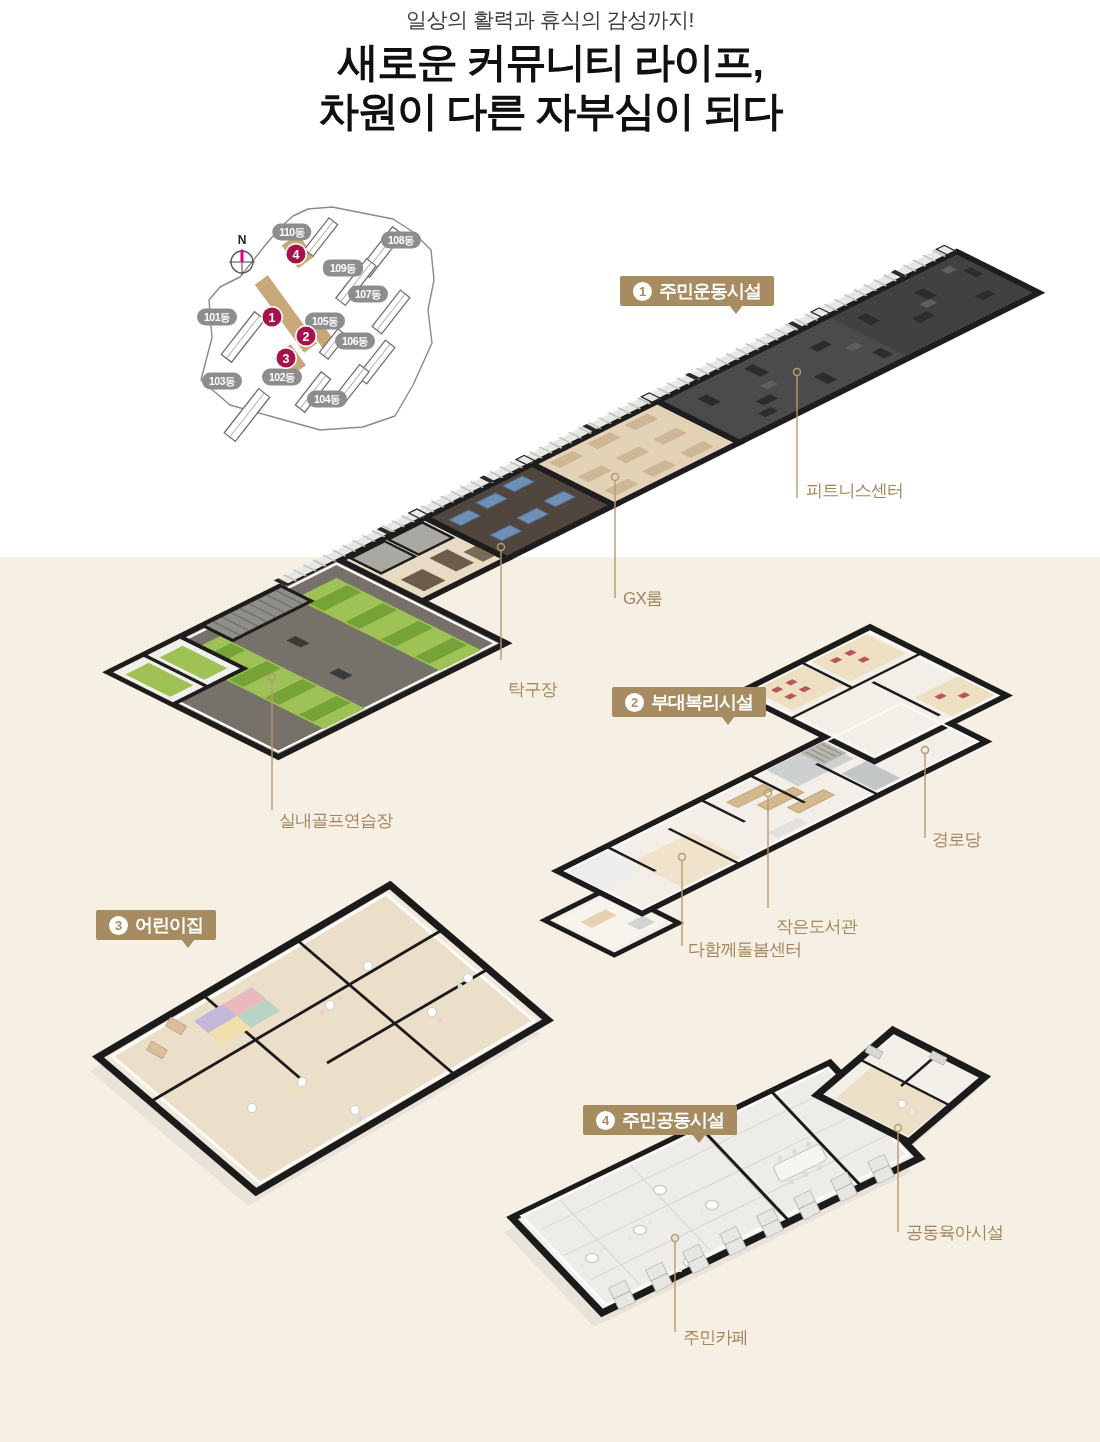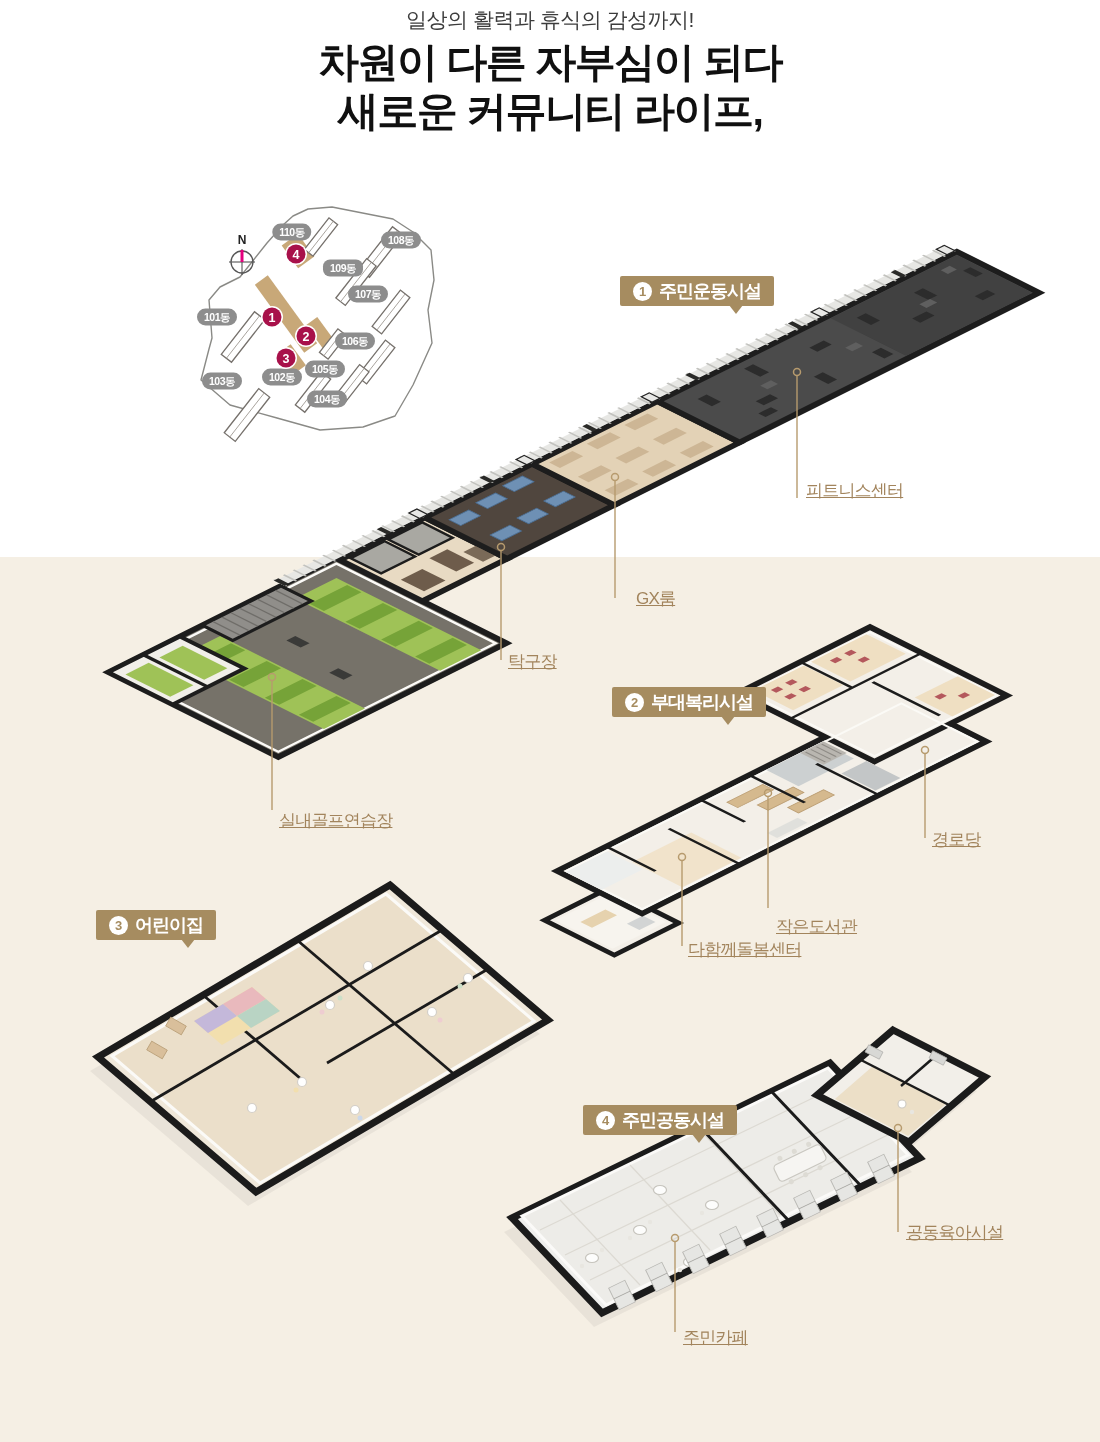--- a/index.html
+++ b/index.html
@@ -13,21 +13,21 @@
          font-size:41px;font-weight:800;color:#101010;line-height:1.2;letter-spacing:-1.5px;}
   .badge{position:absolute;height:30px;background:#a68c60;color:#fff;display:flex;
          align-items:center;gap:7px;padding:0 13px;font-size:18px;font-weight:700;
          border-radius:2px;letter-spacing:-1px;white-space:nowrap;}
   .badge::after{content:'';position:absolute;left:71%;bottom:-8px;width:0;height:0;
          border-left:7px solid transparent;border-right:7px solid transparent;
          border-top:9px solid #a68c60;}
   .badge .num{width:19px;height:19px;border-radius:50%;background:#fff;color:#a68c60;
          font-size:13px;font-weight:800;display:flex;align-items:center;justify-content:center;
          flex:0 0 19px;letter-spacing:0;}
-  .gold-label{position:absolute;font-size:17px;color:#a2845c;white-space:nowrap;letter-spacing:-0.8px;text-decoration:underline;}
+  .gold-label{position:absolute;font-size:17px;color:#a2845c;white-space:nowrap;letter-spacing:-0.8px;}
   .pill{position:absolute;transform:translate(-50%,-50%);background:#8d8d8d;color:#fff;
         font-size:10.5px;font-weight:600;padding:1.5px 7px;border-radius:9px;
         white-space:nowrap;letter-spacing:-0.5px;}
   .marker{position:absolute;transform:translate(-50%,-50%);width:19px;height:19px;border-radius:50%;
         background:#a8114a;color:#fff;font-size:12.5px;font-weight:700;display:flex;
         align-items:center;justify-content:center;box-shadow:0 0 0 1.5px #fff;}
   .compass-n{position:absolute;transform:translate(-50%,-50%);font-size:12px;color:#222;font-weight:600;}
 </style>
 </head>
 <body>
@@ -421,31 +421,31 @@
       <circle cx="925" cy="750" r="3.5"></circle>
         <circle cx="768" cy="793" r="3.5"></circle>
       <circle cx="682" cy="857" r="3.5"></circle>
         <circle cx="898" cy="1128" r="3.5"></circle>
       <circle cx="675" cy="1238" r="3.5"></circle>
     </g>
   </svg>
 
   <div class="subtitle">일상의 활력과 휴식의 감성까지!</div>
   <div class="title">
+    <div>새로운 커뮤니티 라이프,</div>
     <div>차원이 다른 자부심이 되다</div>
-    <div>새로운 커뮤니티 라이프,</div>
   </div>
 
   <div class="compass-n" style="left:242px;top:240px;">N</div>
   <div class="pill" style="left:292px;top:232px;">110동</div>
   <div class="pill" style="left:401px;top:240px;">108동</div>
   <div class="pill" style="left:343px;top:268px;border-radius:7px;">109동</div>
   <div class="pill" style="left:368px;top:294px;">107동</div>
   <div class="pill" style="left:217px;top:317px;">101동</div>
-  <div class="pill" style="left:325px;top:321px;margin-top:48px;">105동</div>
+  <div class="pill" style="left:325px;top:321px;">105동</div>
   <div class="pill" style="left:355px;top:341px;">106동</div>
   <div class="pill" style="left:282px;top:377px;">102동</div>
   <div class="pill" style="left:327px;top:399px;">104동</div>
   <div class="pill" style="left:222px;top:381px;">103동</div>
   <div class="marker" style="left:272px;top:317px;">1</div>
   <div class="marker" style="left:306px;top:336px;">2</div>
   <div class="marker" style="left:286px;top:358px;">3</div>
   <div class="marker" style="left:296px;top:254px;">4</div>
 
   <div class="badge" style="left:620px;top:276px;">
@@ -459,22 +459,22 @@
   <div class="badge" style="left:96px;top:910px;">
     <span class="num">3</span>
     <span>어린이집</span>
   </div>
   <div class="badge" style="left:583px;top:1105px;">
     <span class="num">4</span>
     <span>주민공동시설</span>
   </div>
 
   <div class="gold-label" style="left:806px;top:479px;">피트니스센터</div>
-  <div class="gold-label" style="left:623px;top:587px;margin-left:13px;">GX룸</div>
-  <div class="gold-label" style="left:508px;top:650px;">탁구장</div>
+  <div class="gold-label" style="left:623px;top:587px;">GX룸</div>
+  <div class="gold-label" style="left:508px;top:678px;">탁구장</div>
   <div class="gold-label" style="left:279px;top:809px;">실내골프연습장</div>
   <div class="gold-label" style="left:932px;top:828px;">경로당</div>
   <div class="gold-label" style="left:776px;top:901px;margin-top:14px;">작은도서관</div>
   <div class="gold-label" style="left:688px;top:938px;">다함께돌봄센터</div>
   <div class="gold-label" style="left:906px;top:1221px;">공동육아시설</div>
   <div class="gold-label" style="left:683px;top:1326px;">주민카페</div>
 
 </div>
 
 </body></html>

